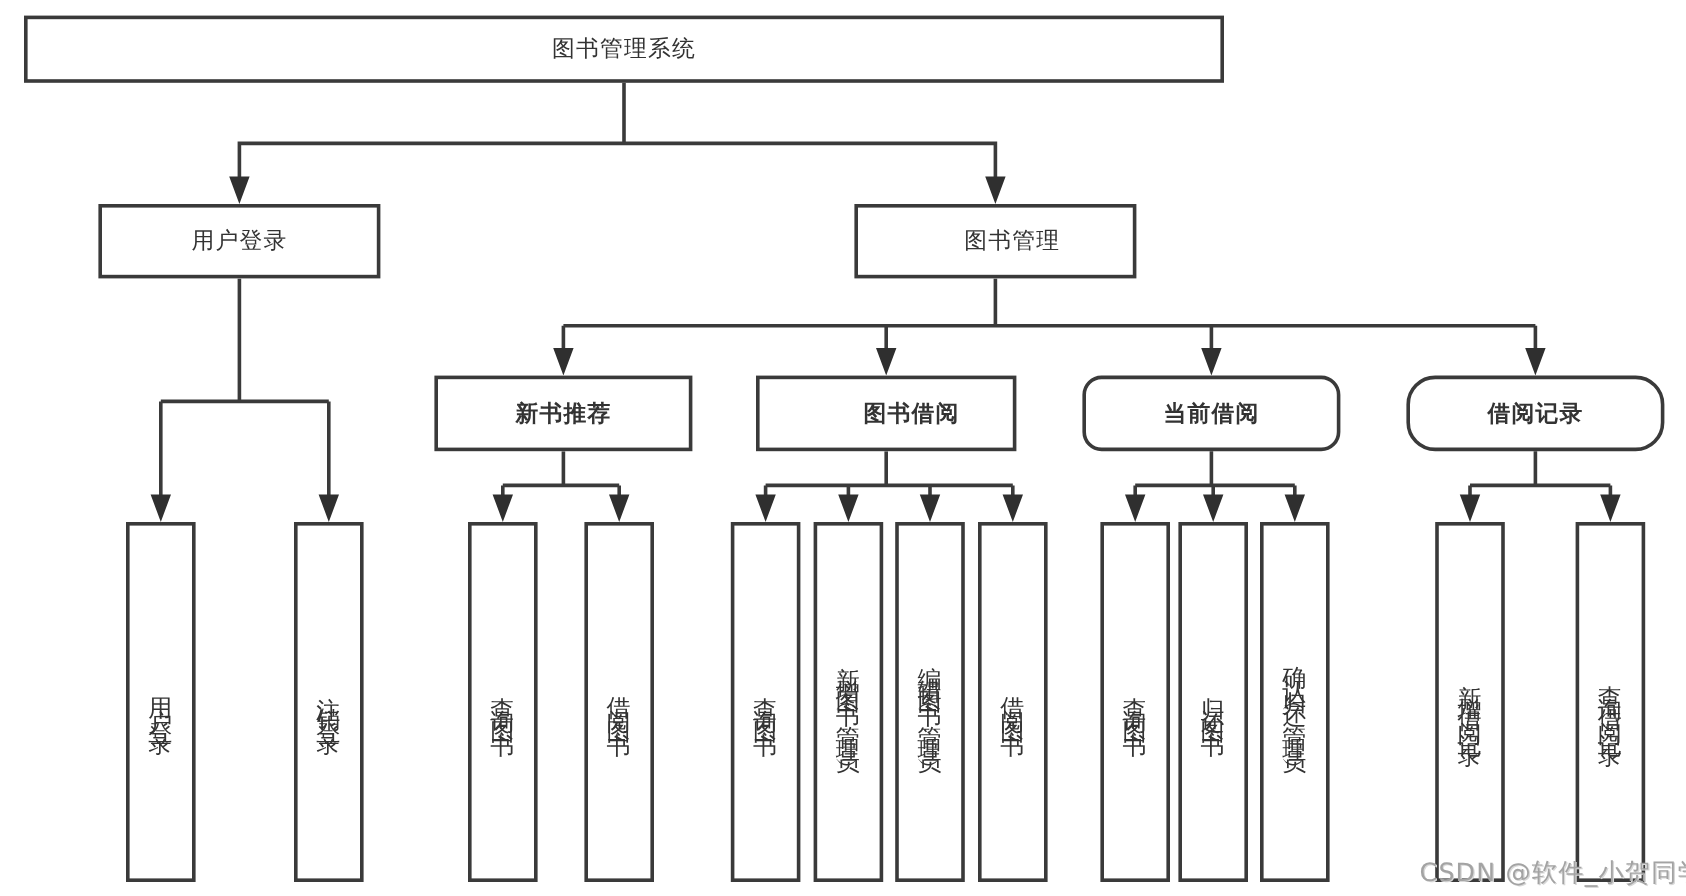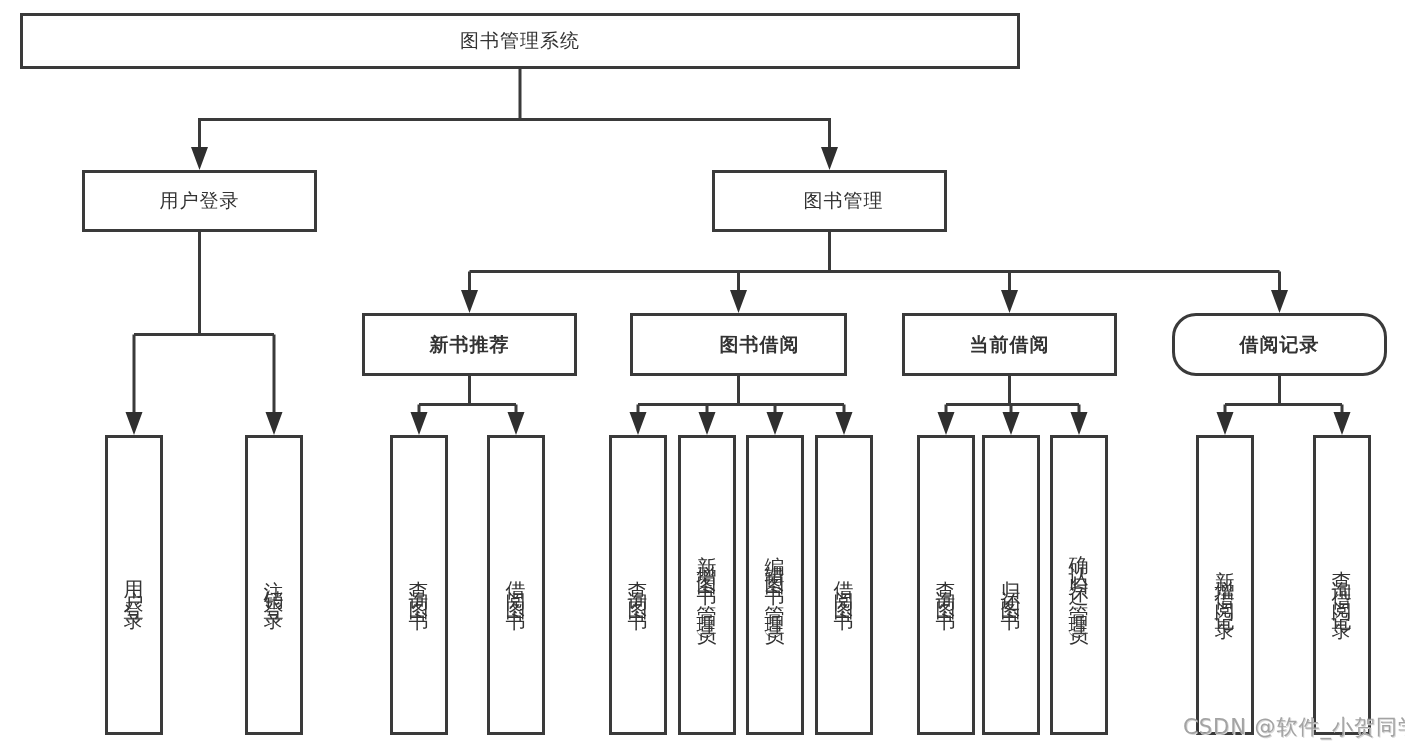--- a/index.html
+++ b/index.html
@@ -28,21 +28,21 @@
     color: #333333;
     white-space: nowrap;
   }
   .h-box { font-size: 19px; letter-spacing: 1px; }
   .root-box   { left: 20px;  top: 13px;  width: 1000px; height: 56px; }
   .l2a        { left: 82px;  top: 170px; width: 235px;  height: 62px; }
   .l2b        { left: 712px; top: 170px; width: 235px;  height: 62px; padding-left: 28px; }
   .l3         { top: 313px; height: 63px; font-weight: bold; }
   .l3a { left: 362px;  width: 215px; }
   .l3b { left: 630px;  width: 217px; padding-left: 42px; }
-  .l3c { left: 902px;  width: 215px; }
+  .l3c { left: 902px;  width: 215px; border-radius: 16px; }
   .l3d { left: 1172px; width: 215px; border-radius: 24px; }
   .v-box {
     top: 435px;
     height: 300px;
     width: 58px;
     writing-mode: vertical-rl;
     text-orientation: mixed;
     font-size: 20px;
     line-height: 1;
     letter-spacing: 10px;

